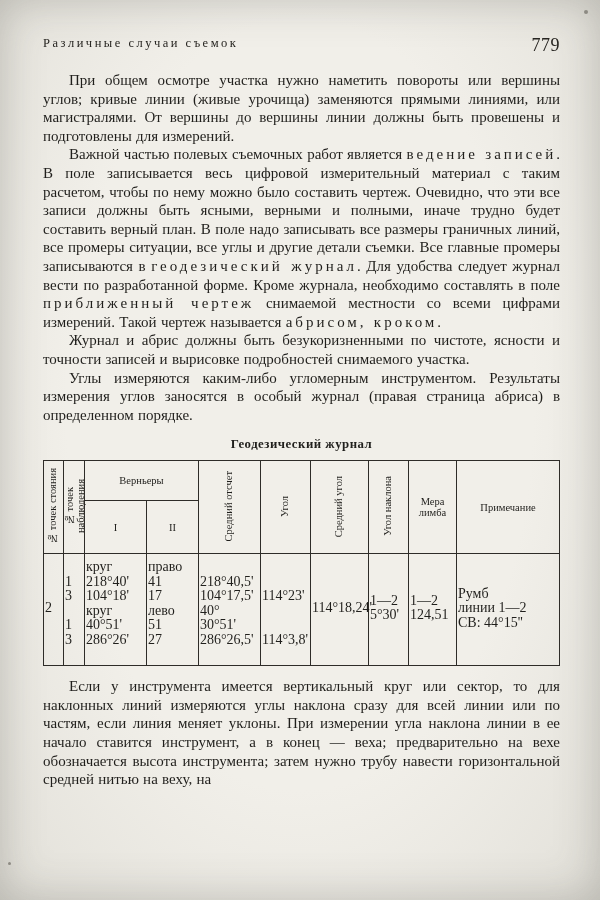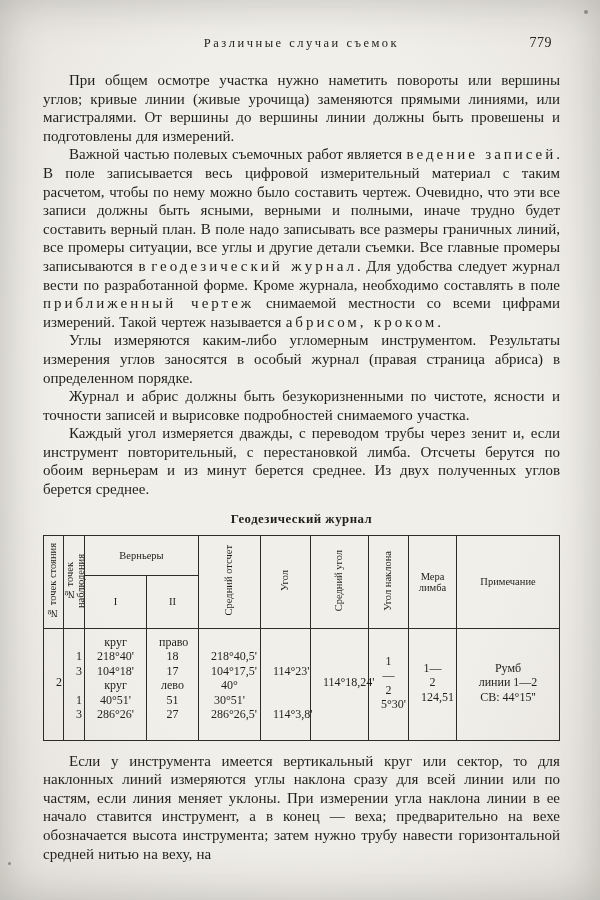--- a/index.html
+++ b/index.html
@@ -6,35 +6,35 @@
   html,body { width:600px; }
   body { font-family:"Liberation Serif", "DejaVu Serif", serif; }
   .page {
     position:relative; width:600px; height:900px; overflow:hidden;
     background: radial-gradient(ellipse at 50% 45%, #f1efe9 55%, #e2e0d9 100%);
     color:#201f1c;
     box-shadow: inset 0 0 45px rgba(70,68,60,0.28);
   }
   .content { position:absolute; left:43px; right:40px; top:36px; }
 
-  .runhead { position:relative; text-align:center; font-size:12.5px; letter-spacing:2.5px; margin-bottom:20px; color:#262420; }
-  .pagenum { position:absolute; right:8px; top:-1px; letter-spacing:0.5px; font-size:14px; }
+  .runhead { position:relative; font-size:12.5px; letter-spacing:2.5px; margin-bottom:20px; color:#262420; }
+  .pagenum { position:absolute; right:0; top:-1px; letter-spacing:0.5px; font-size:18px; }
 
   p.para { font-size:15px; line-height:18.6px; text-align:justify; text-indent:26px; word-spacing:0.5px; }
   .sp { letter-spacing:3px; }
 
   .tbl-title { text-align:center; font-weight:700; font-size:12.8px; margin:13px 0 8px; letter-spacing:0.5px; }
 
   table.journal { width:100%; border-collapse:collapse; table-layout:fixed; }
   .journal th, .journal td { border:1px solid #2e2c28; font-weight:400;margin-left:25px; }
   .journal thead th { font-size:10.5px; line-height:11px; text-align:center; vertical-align:middle; padding:2px 1px; }
   th.v { height:92px; }
   .vtxt { writing-mode:vertical-rl; transform:rotate(180deg); display:inline-block; max-height:88px; line-height:10.5px; font-size:10.5px; }
   .subhdr th { height:50px; font-size:11px; }
-  td.data { font-size:12px; line-height:14.5px; text-align:center; vertical-align:top; padding:6px 12px 3px; white-space:pre-line; height:112px; }
+  td.data { font-size:14px; line-height:14.5px; vertical-align:top; padding:6px 1px 3px; white-space:pre-line; height:112px; }
   td.mid { vertical-align:middle; padding-top:0; }
 
   .after-table { margin-top:11px; }
 
   .speck { position:absolute; background:#55524a; border-radius:50%; opacity:0.55; }
 </style>
 </head>
 <body>
 
 <div class="page">
@@ -45,23 +45,22 @@
 
     <div class="runhead">
       <span>Различные случаи съемок</span>
       <span class="pagenum">779</span>
     </div>
 
     <p class="para">При общем осмотре участка нужно наметить повороты или вершины углов; кривые линии (живые урочища) заменяются прямыми линиями, или магистралями. От вершины до вершины линии должны быть провешены и подготовлены для измерений.</p>
 
     <p class="para"><span>Важной частью полевых съемочных работ является </span><span class="sp">ведение записей</span><span>. В поле записывается весь цифровой измерительный материал с таким расчетом, чтобы по нему можно было составить чертеж. Очевидно, что эти все записи должны быть ясными, верными и полными, иначе трудно будет составить верный план. В поле надо записывать все размеры граничных линий, все промеры ситуации, все углы и другие детали съемки. Все главные промеры записываются в </span><span class="sp">геодезический журнал</span><span>. Для удобства следует журнал вести по разработанной форме. Кроме журнала, необходимо составлять в поле </span><span class="sp">приближенный чертеж</span><span> снимаемой местности со всеми цифрами измерений. Такой чертеж называется </span><span class="sp">абрисом, кроком</span><span>.</span></p>
 
+    <p class="para">Журнал и абрис должны быть безукоризненными по чистоте, ясности и точности записей и вырисовке подробностей снимаемого участка.</p>
     <p class="para">Углы измеряются каким-либо угломерным инструментом. Результаты измерения углов заносятся в особый журнал (правая страница абриса) в определенном порядке.</p>
-    <p class="para">Журнал и абрис должны быть безукоризненными по чистоте, ясности и точности записей и вырисовке подробностей снимаемого участка.</p>
-    <p class="para">Каждый угол измеряется дважды, с переводом трубы через зенит и, если инструмент повторительный, с перестановкой лимба. Отсчеты берутся по обоим верньерам и из минут берется среднее. Из двух полученных углов берется среднее.</p>
 
     <div class="tbl-title">Геодезический журнал</div>
 
     <table class="journal">
       <colgroup>
         <col style="width:20px">
           <col style="width:21px">
           <col style="width:62px">
           <col style="width:52px">
         <col style="width:62px">
@@ -97,21 +96,21 @@
 
 1
 3</td>
           <td class="data">круг
 218°40'
 104°18'
 круг
 40°51'
 286°26'</td>
           <td class="data">право
-18
+41
 17
 лево
 51
 27</td>
           <td class="data">
 218°40,5'
 104°17,5'
 40°
 30°51'
 286°26,5'</td>

